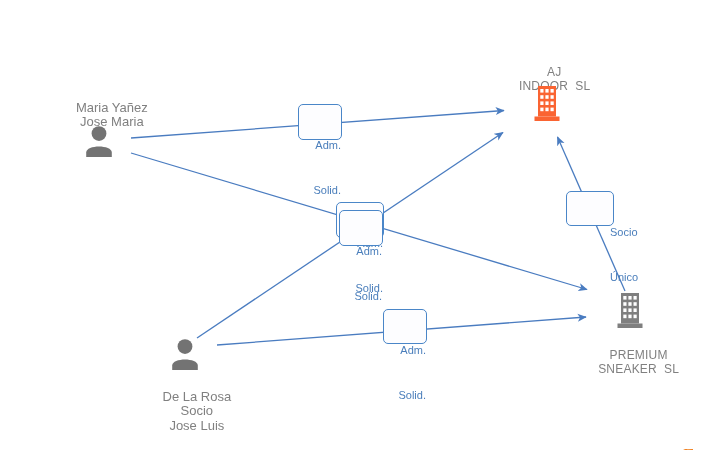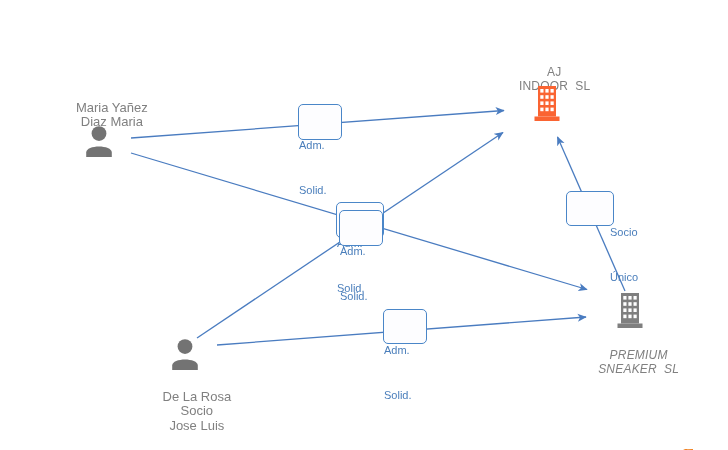--- a/index.html
+++ b/index.html
@@ -25,21 +25,21 @@
   .icon{position:absolute;}
   .edge-label{
     position:absolute;
     box-sizing:border-box;
     border:1px solid #4a86c8;
     border-radius:5px;
     background:#fdfdff;
     color:#4a7ebb;
     font-size:11px;
     line-height:15px;
-    text-align:left;
+    text-align:right;
     padding-top:3px;
     white-space:pre;
     user-select:none;
   }
   .edge-label span{display:block;}
   #watermark{
     position:absolute;
     left:648px;top:427px;
     font-size:16px;
     white-space:pre;
@@ -65,21 +65,21 @@
       <line x1="131" y1="153" x2="587" y2="289.5" marker-end="url(#arrow)"></line>
       <line x1="197" y1="338" x2="503" y2="132.5" marker-end="url(#arrow)"></line>
       <line x1="217" y1="345" x2="586" y2="317" marker-end="url(#arrow)"></line>
       <line x1="625" y1="291" x2="557.5" y2="137" marker-end="url(#arrow)"></line>
     </g>
   </svg>
 
   <div class="node">
     <div class="node-text person" style="left:101px;top:87px;width:160px;">
       <span>Maria Yañez</span>
-      <span>Diaz Maria</span>
+      <span>Jose Maria</span>
     </div>
     <div class="icon" style="left:85px;top:125px;width:28px;height:32px;">
       <svg viewBox="0 0 28 32" width="28" height="32">
         <circle cx="14" cy="8.6" r="7.4" fill="#737373"></circle>
         <path d="M1.2,32 L1.2,27.5 C1.2,19.5 26.8,19.5 26.8,27.5 L26.8,32 Z" fill="#737373"></path>
       </svg>
     </div>
   </div>
 
   <div class="node">
@@ -123,21 +123,21 @@
           <rect x="18.5" y="9.2" width="3.2" height="3.6"></rect>
           <rect x="8.3" y="15.4" width="3.2" height="3.6"></rect>
           <rect x="13.4" y="15.4" width="3.2" height="3.6"></rect>
           <rect x="18.5" y="15.4" width="3.2" height="3.6"></rect>
           <rect x="8.3" y="21.6" width="3.2" height="3.6"></rect>
           <rect x="13.4" y="21.6" width="3.2" height="3.6"></rect>
           <rect x="18.5" y="21.6" width="3.2" height="3.6"></rect>
         </g>
       </svg>
     </div>
-    <div class="node-text company" style="left:628px;top:333px;width:190px;font-style:italic;">
+    <div class="node-text company" style="left:628px;top:333px;width:190px;">
       <span>PREMIUM</span>
       <span>SNEAKER  SL</span>
     </div>
   </div>
 
   <div class="node">
     <div class="icon" style="left:171px;top:338px;width:28px;height:32px;">
       <svg viewBox="0 0 28 32" width="28" height="32">
         <circle cx="14" cy="8.6" r="7.4" fill="#737373"></circle>
         <path d="M1.2,32 L1.2,27.5 C1.2,19.5 26.8,19.5 26.8,27.5 L26.8,32 Z" fill="#737373"></path>

